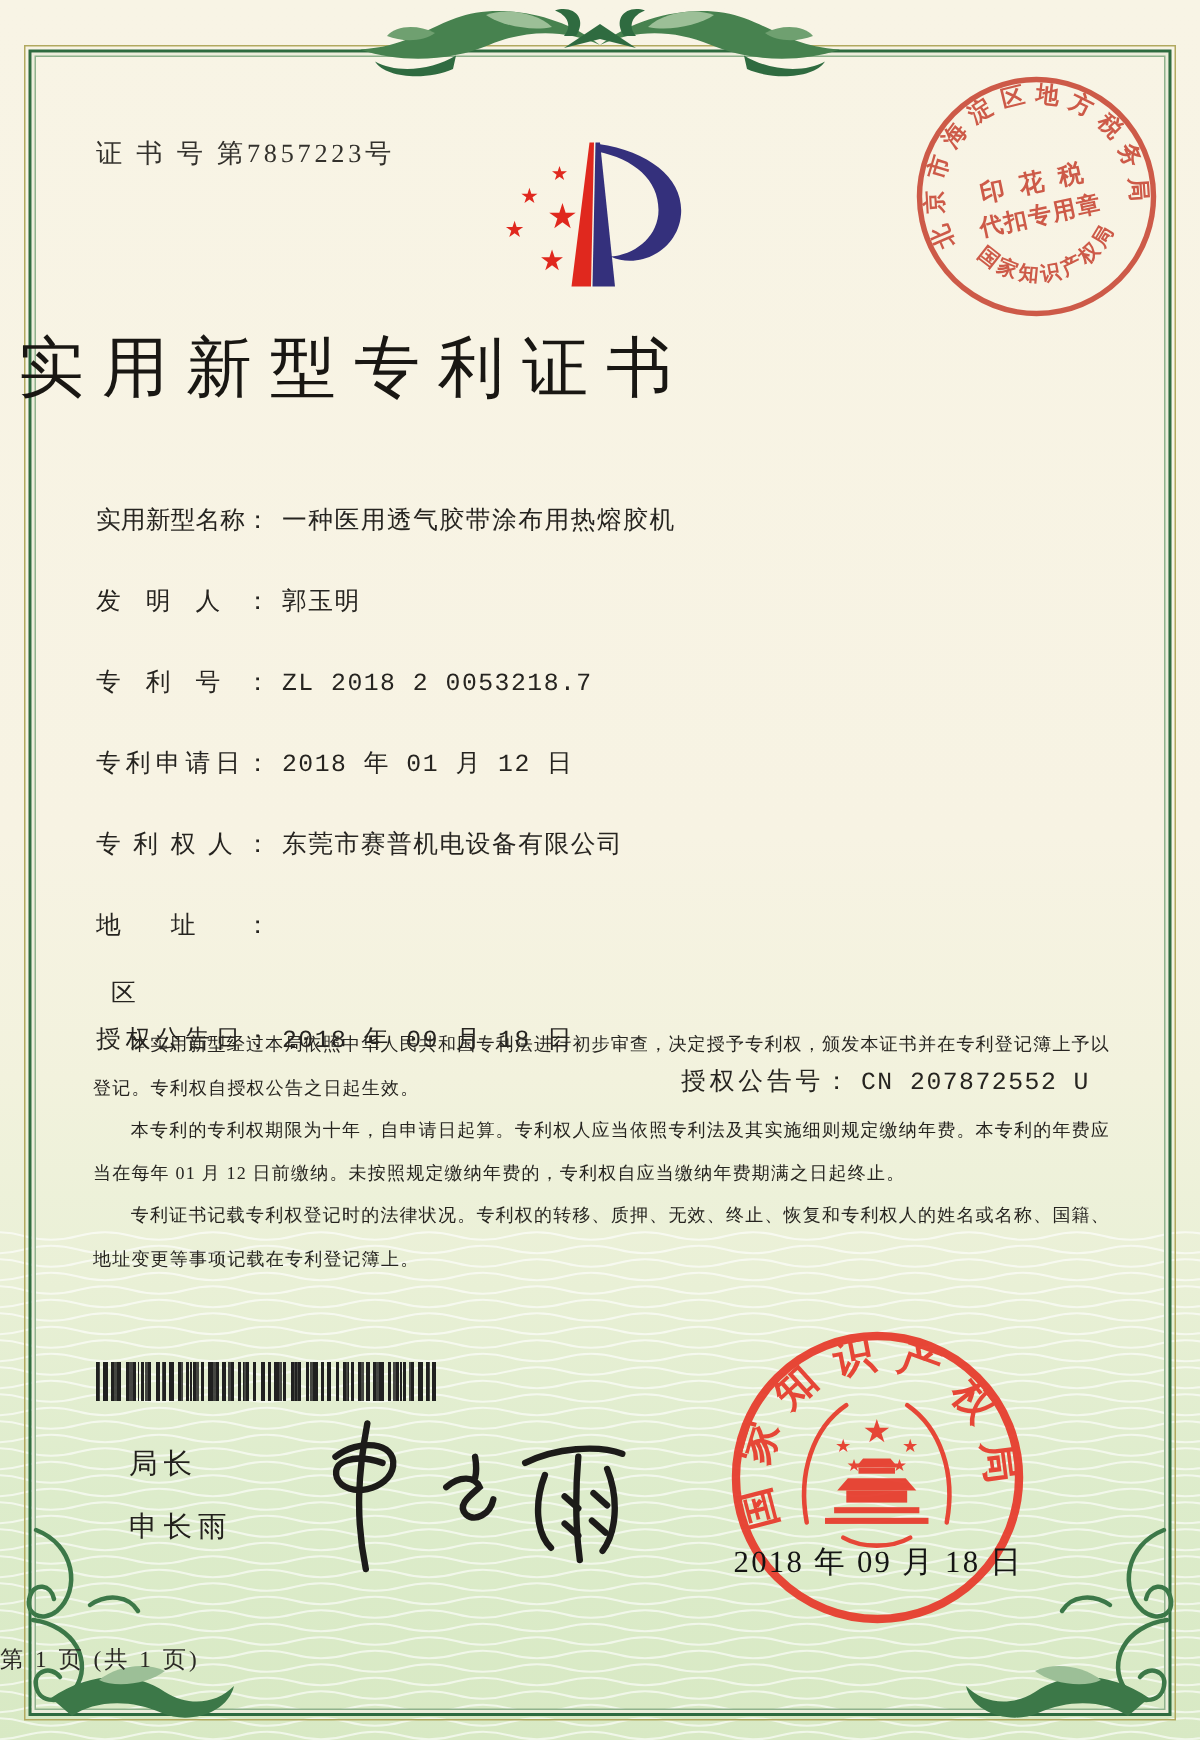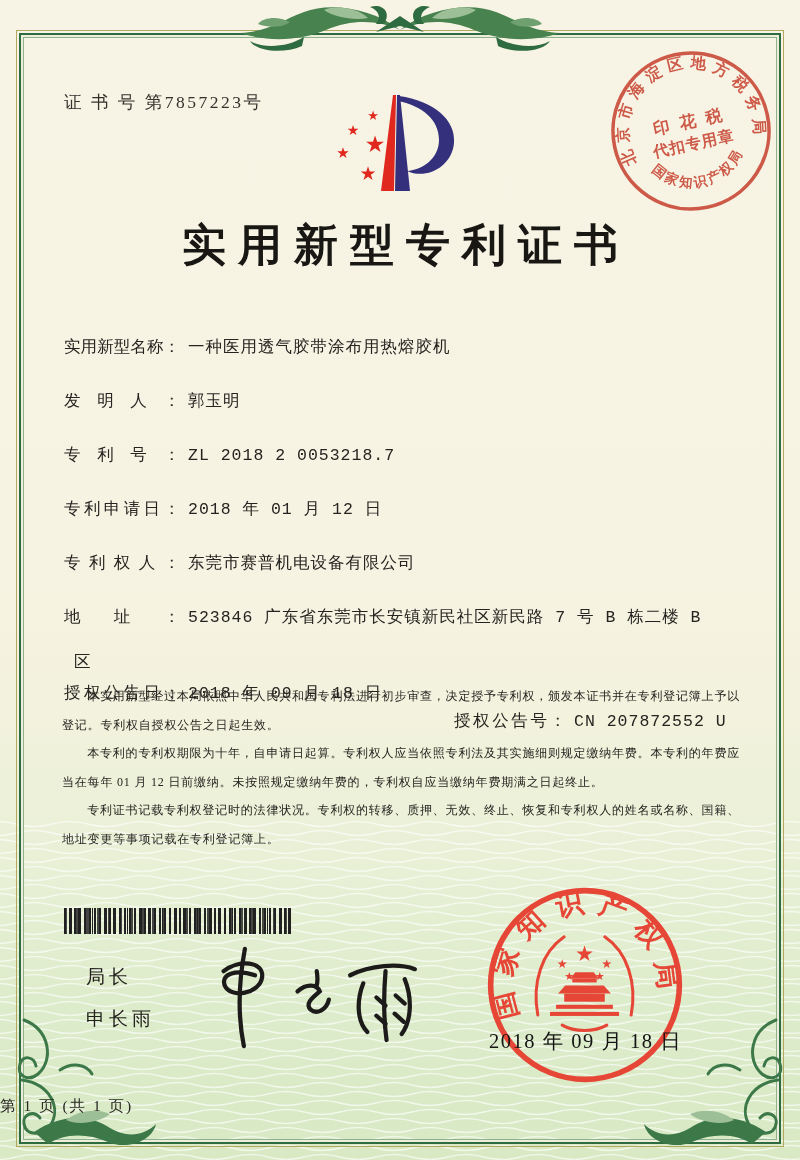--- a/index.html
+++ b/index.html
@@ -15,21 +15,21 @@
     box-shadow:inset 0 0 0 2px rgba(246,243,227,.9), inset 0 0 0 3px #8fb28c;}
   .ornament{position:absolute;z-index:3;}
   .top-ornament{left:180px;top:0;width:440px;height:54px;}
   .corner-left{left:14px;top:1016px;width:150px;height:138px;}
   .corner-right{right:14px;top:1016px;width:150px;height:138px;transform:scaleX(-1);}
   
   .content-item{position:absolute;z-index:5;}
   .cert-no{left:64px;top:90px;font-size:17.5px;letter-spacing:2.5px;color:#33312c;}
   .sipo-logo{left:330px;top:90px;width:146px;height:114px;}
   .tax-seal{left:606px;top:46px;width:170px;height:170px;opacity:.9;}
-  .title{left:0;top:216px;width:800px;text-align:center;font-size:44px;font-weight:700;
+  .title{left:0;top:216px;width:800px;font-size:44px;font-weight:400;
          letter-spacing:12px;text-indent:12px;color:#191713;}
   .fields{left:64px;top:334px;width:676px;font-size:16.5px;color:#262420;}
   .frow{display:flex;align-items:flex-start;margin-bottom:26px;line-height:28px;font-family:Liberation Mono, monospace;}
   .flabel{flex:0 0 116px;text-align:justify;text-align-last:justify;-moz-text-align-last:justify;}
   .fvalue{padding-left:8px;letter-spacing:1px;}
   .addr-wrap .frow{margin-bottom:16px;}
   .addr-line2{line-height:28px;margin:0 0 4px 10px;letter-spacing:1px;}
   .grant-row{position:relative;}
   .grant-right{position:absolute;left:390px;top:0;display:flex;line-height:28px;margin-top:28px;}
   .grant-right .flabel{flex:0 0 112px;}
@@ -186,21 +186,20 @@
       <span class="flabel">专利申请日：</span>
       <span class="fvalue">2018 年 01 月 12 日</span>
     </div>
     <div class="frow">
       <span class="flabel">专利权人：</span>
       <span class="fvalue">东莞市赛普机电设备有限公司</span>
     </div>
     <div class="addr-wrap">
       <div class="frow">
         <span class="flabel">地址：</span>
-        <span class="fvalue">523846 广东省东莞市长安镇新民社区新民路 7 号 B 栋二楼 B</span>
       </div>
       <div class="addr-line2">区</div>
     </div>
     <div class="frow grant-row">
       <span class="flabel">授权公告日：</span>
       <span class="fvalue">2018 年 09 月 18 日</span>
       <span class="grant-right">
         <span class="flabel">授权公告号：</span>
         <span class="fvalue">CN 207872552 U</span>
       </span>

